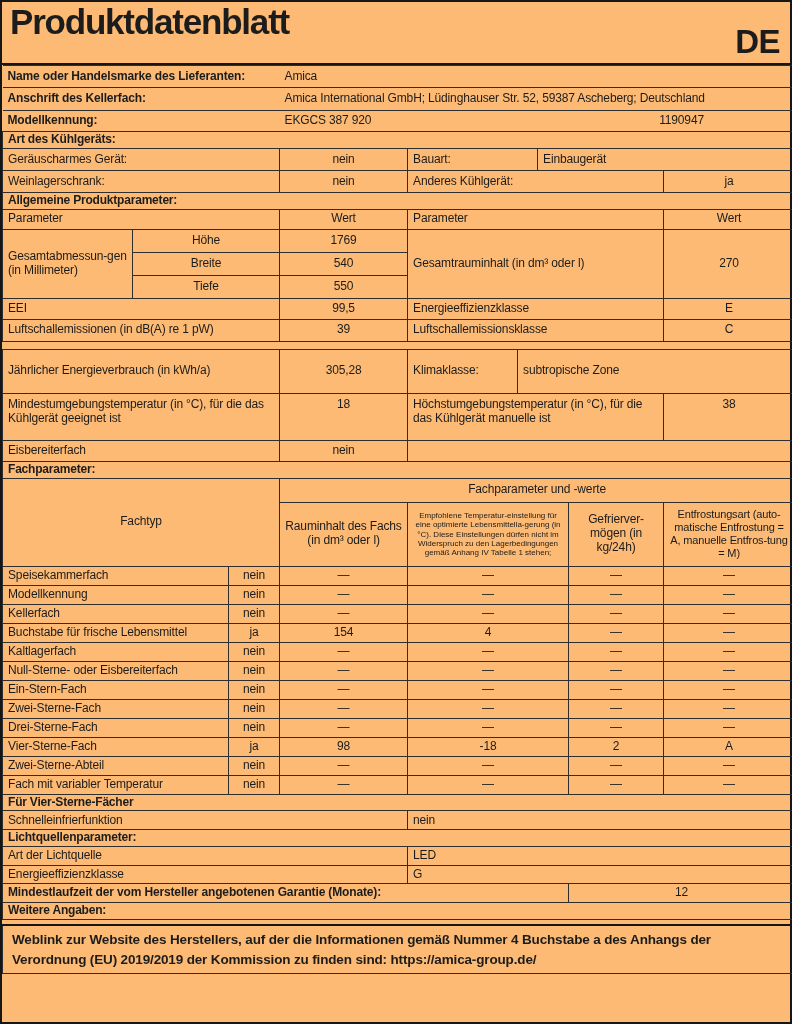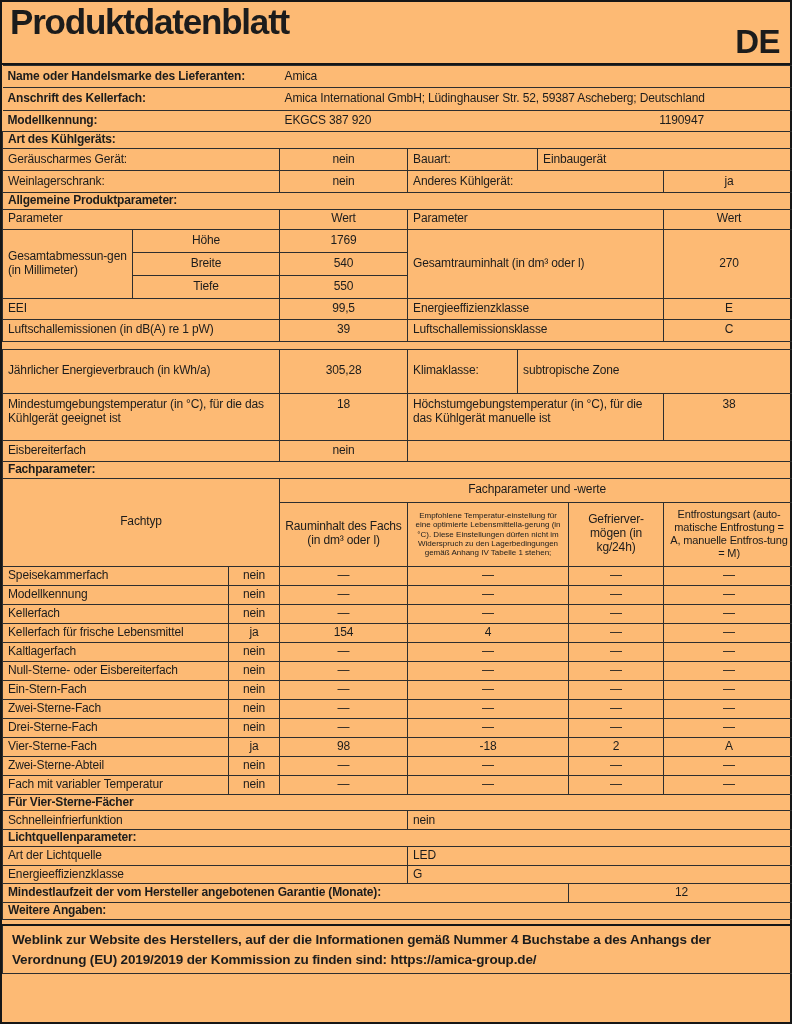--- a/index.html
+++ b/index.html
@@ -175,21 +175,21 @@
     </tr>
     <tr class="h19">
       <td colspan="2">Kellerfach</td>
       <td class="c">nein</td>
       <td class="c">—</td>
       <td colspan="3" class="c">—</td>
       <td class="c">—</td>
       <td class="c">—</td>
     </tr>
     <tr class="h19">
-      <td colspan="2">Kellerfach für frische Lebensmittel</td>
+      <td colspan="2">Buchstabe für frische Lebensmittel</td>
       <td class="c">ja</td>
       <td class="c">154</td>
       <td colspan="3" class="c">4</td>
       <td class="c">—</td>
       <td class="c">—</td>
     </tr>
     <tr class="h19">
       <td colspan="2">Kaltlagerfach</td>
       <td class="c">nein</td>
       <td class="c">—</td>

